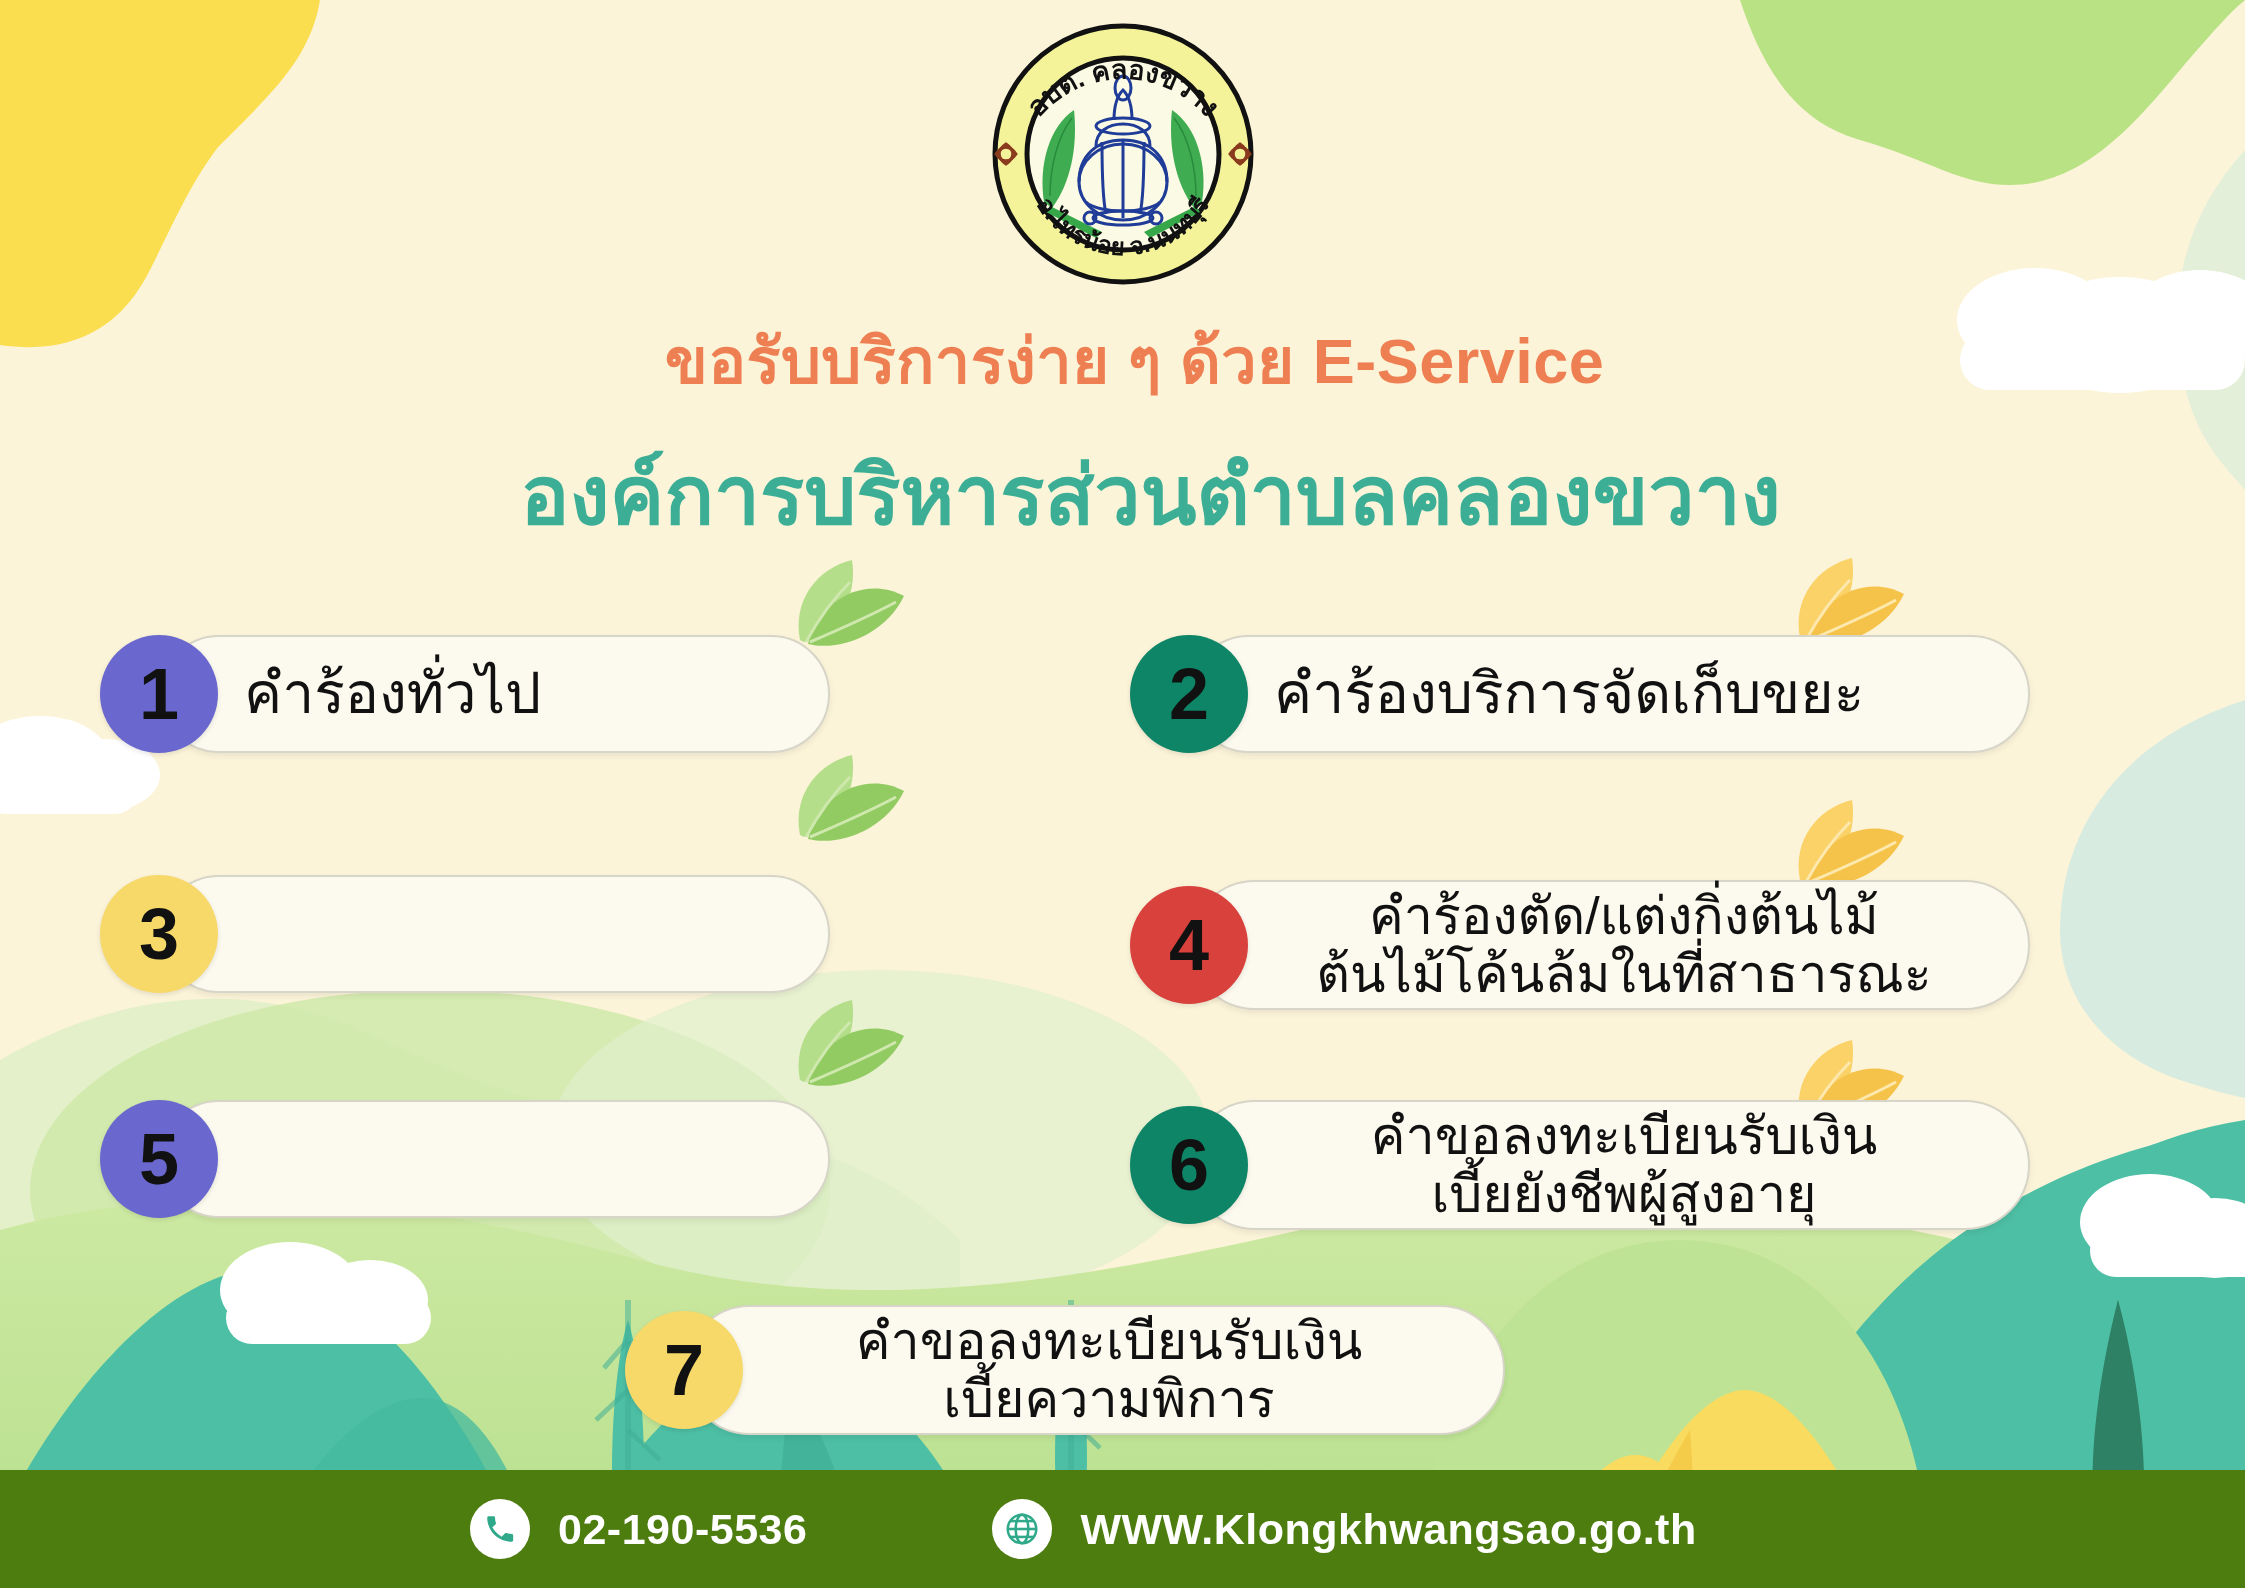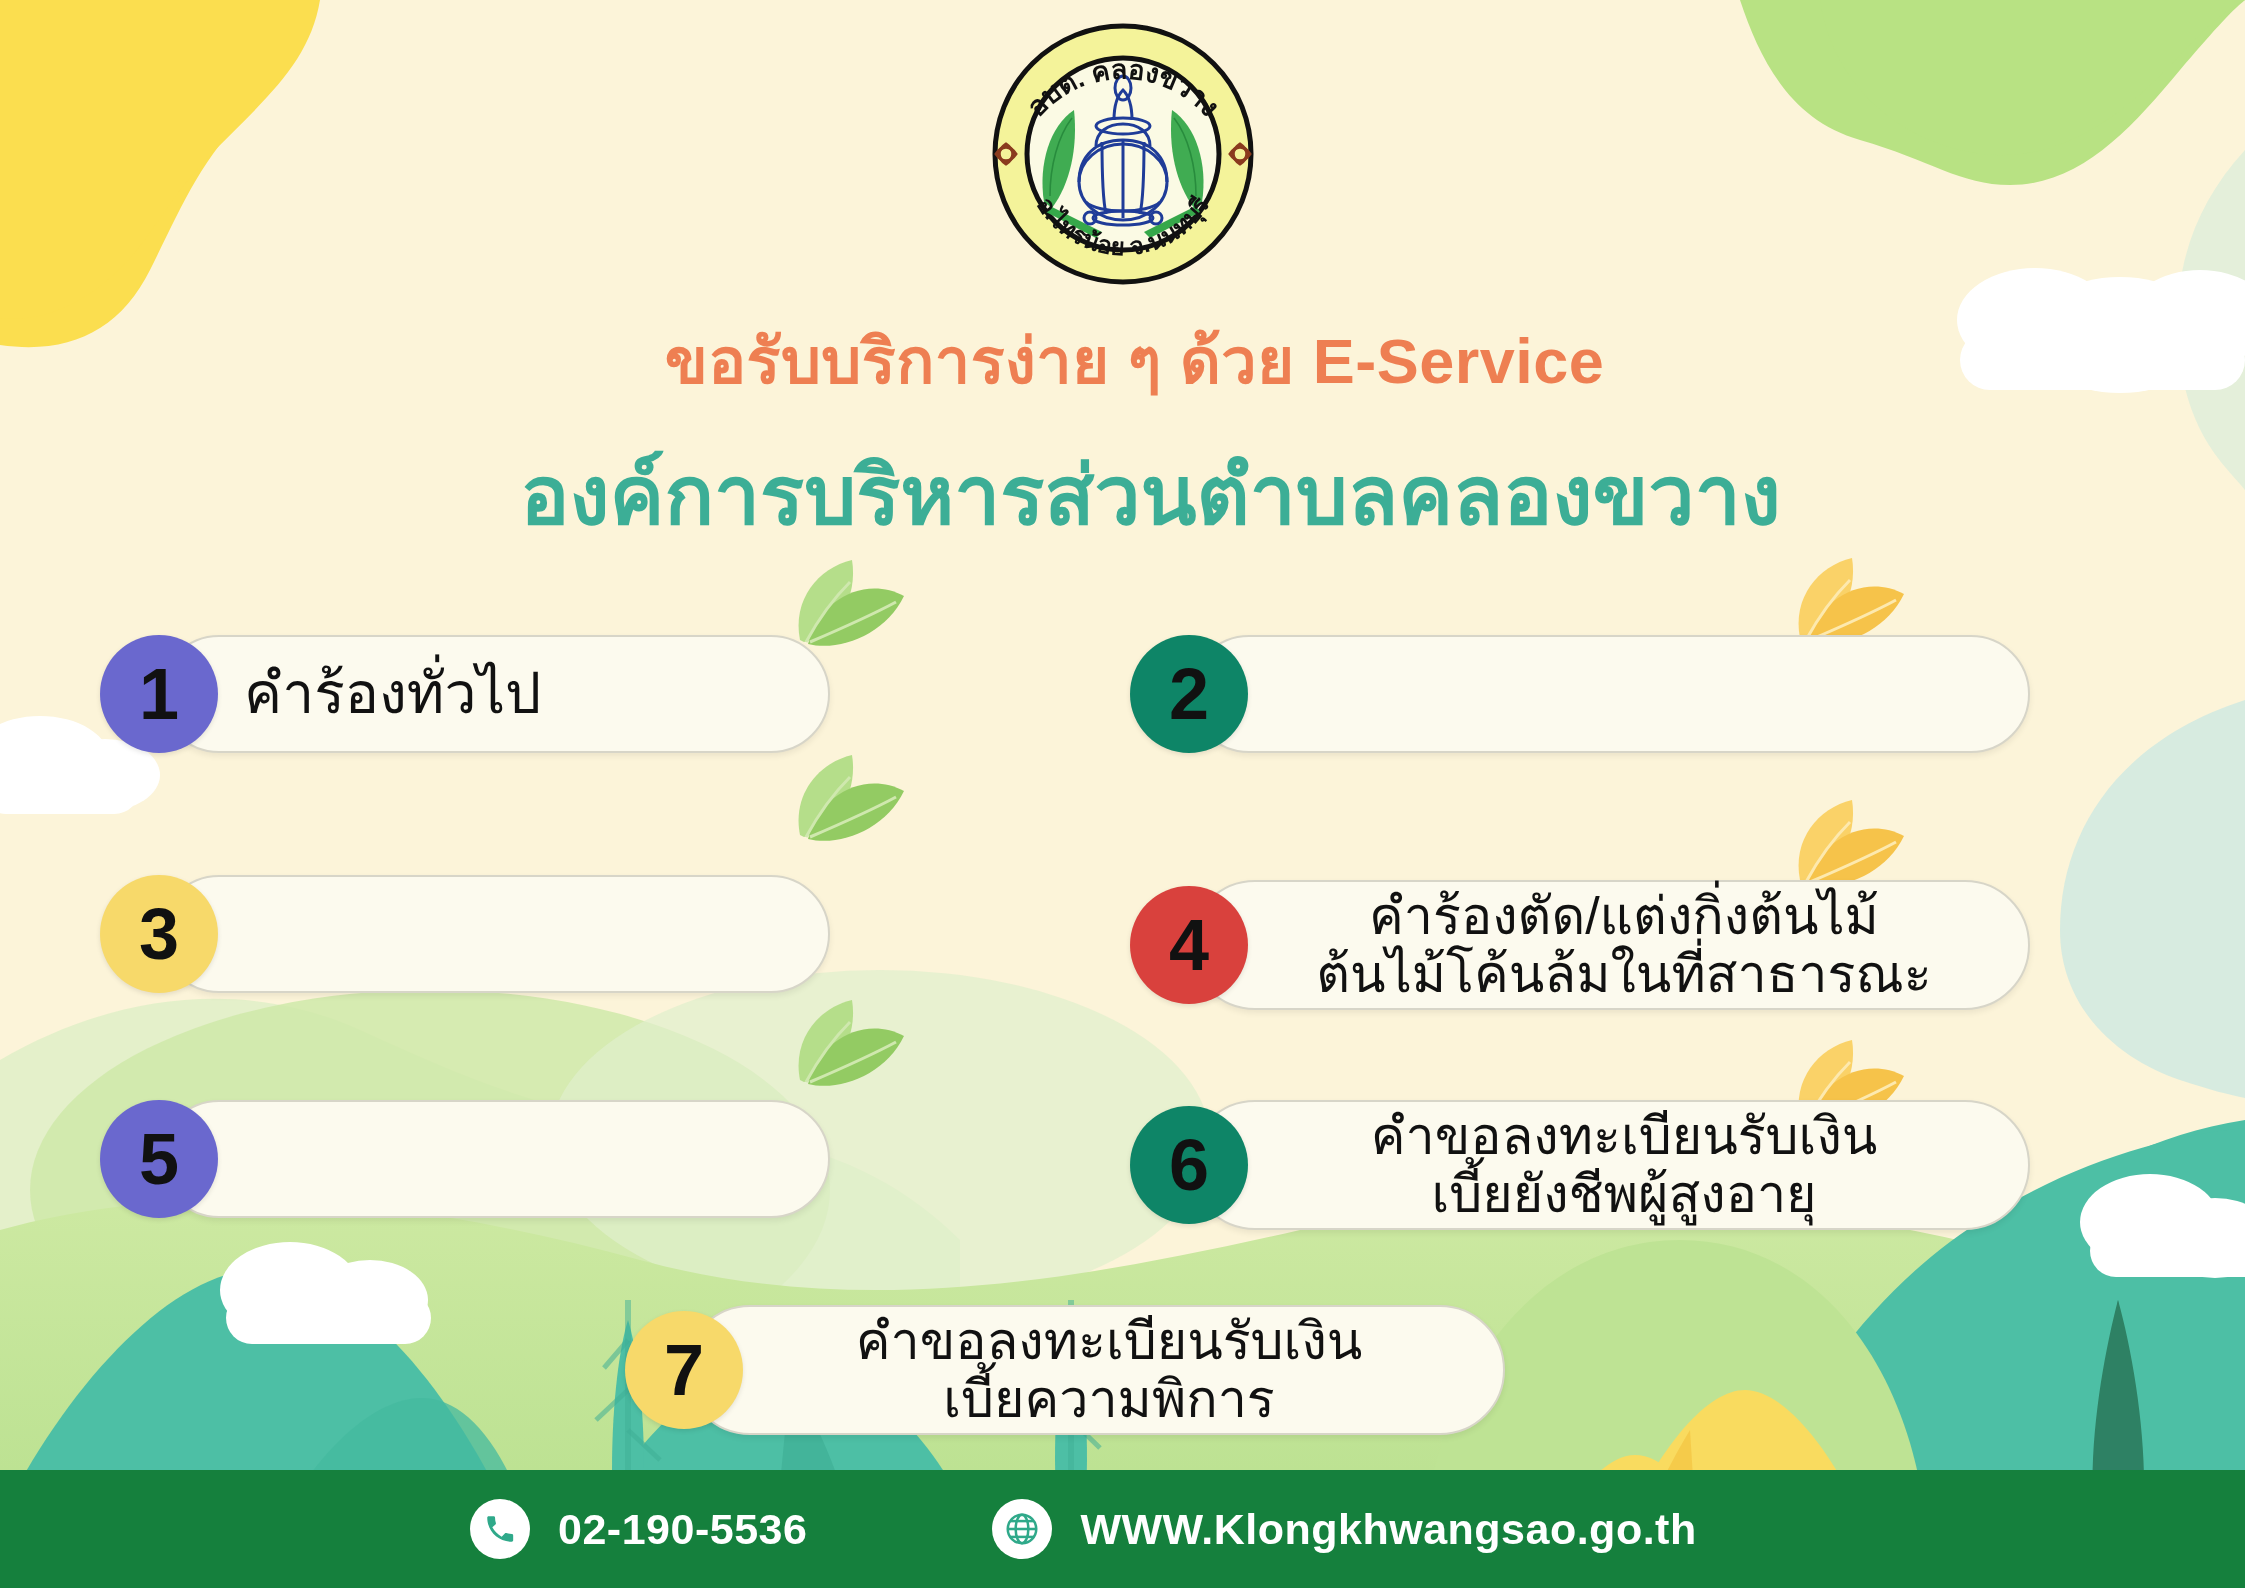--- a/index.html
+++ b/index.html
@@ -316,20 +316,21 @@
 
     <div class="card" id="card-1">
       <div class="pill"></div>
       <div class="num" style="background: rgb(106, 104, 206);">1</div>
       <div class="label">คำร้องทั่วไป</div>
     </div>
 
     <div class="card" id="card-2">
       <div class="pill"></div>
       <div class="num" style="background: rgb(14, 133, 103);">2</div>
+      <div class="label">คำร้องบริการจัดเก็บขยะ</div>
     </div>
 
     <div class="card" id="card-3">
       <div class="pill"></div>
       <div class="num" style="background: rgb(247, 217, 106);">3</div>
     </div>
 
     <div class="card two-line centered" id="card-4">
       <div class="pill"></div>
       <div class="num" style="background: rgb(217, 65, 61);">4</div>
@@ -351,21 +352,21 @@
 
     <div class="card two-line centered" id="card-7">
       <div class="pill"></div>
       <div class="num" style="background: rgb(247, 217, 106);">7</div>
       <div class="label">คำขอลงทะเบียนรับเงิน
 เบี้ยความพิการ</div>
     </div>
 
   </div>
 
-  <div class="footer" style="background: #15803d;">
+  <div class="footer" style="background: #4d7c0f;">
 
     <div class="fitem" id="f-phone">
       <span class="fico">
         <svg width="34" height="34" viewBox="0 0 24 24" fill="#2FA98A">
           <path d="M6.6 10.8c1.4 2.8 3.8 5.1 6.6 6.6l2.2-2.2c.3-.3.7-.4 1.1-.3 1.2.4 2.5.6 3.8.6.6 0 1 .4 1 1V20c0 .6-.4 1-1 1C10.6 21 3 13.4 3 4c0-.6.4-1 1-1h3.5c.6 0 1 .4 1 1 0 1.3.2 2.6.6 3.8.1.4 0 .8-.3 1.1l-2.2 1.9z"></path>
         </svg>
       </span>
       <span class="ftext">02-190-5536</span>
     </div>
 

